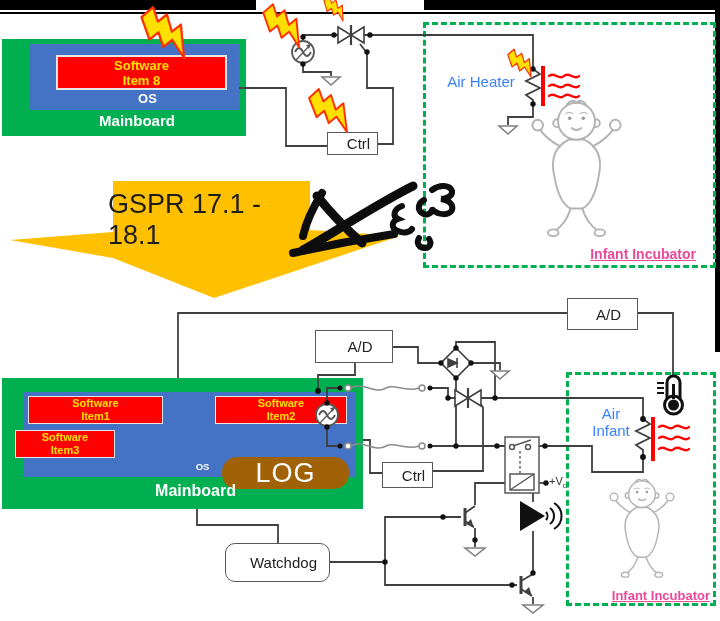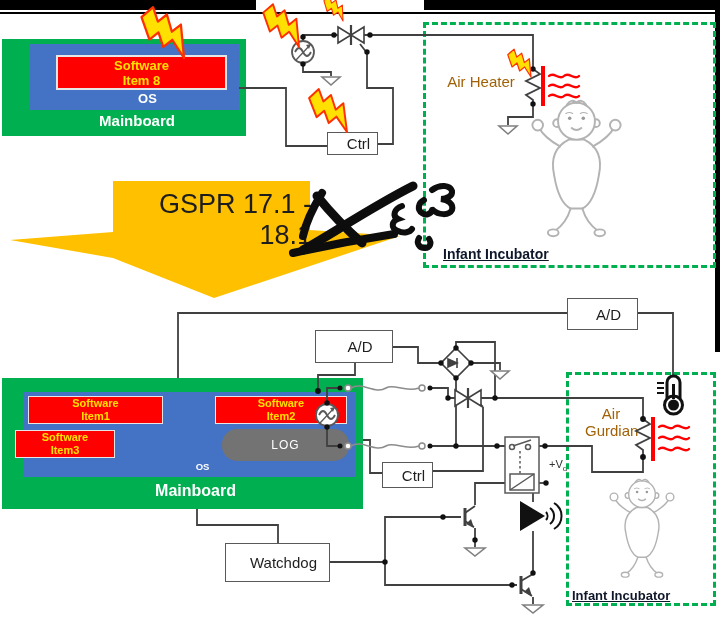--- a/index.html
+++ b/index.html
@@ -9,25 +9,25 @@
   .layer{position:absolute;left:0;top:0;width:720px;height:621px;}
   .z0{z-index:0}.z1{z-index:1}.z2{z-index:2;pointer-events:none}
   .wbox{background:#fff;border:1.6px solid #595959;display:flex;align-items:center;
         justify-content:center;color:#1f1f1f;padding-left:12px;}
   .green{background:#00B050;}
   .blue{background:#4472C4;}
   .redbox{background:#FF0000;border:2px solid #e6e6e6;display:flex;flex-direction:column;
           align-items:center;justify-content:center;color:#FFE100;font-weight:bold;text-align:center;}
   .wlabel{color:#fff;font-weight:bold;text-align:center;padding-left:26px;}
   .inc{border:3px dashed #00B050;}
-  .inclabel{color:#0f172a;font-weight:bold;text-decoration:underline;text-align:left;}
-  .heatlabel{color:#a16207;text-align:center;}
-  .gspr{color:#1d1d1d;text-align:right;font-size:27px;line-height:31px;}
-  .logbox{background:#737373;border-radius:15px;color:#fff;display:flex;align-items:center;
-          justify-content:center;font-size:12px;letter-spacing:1px;}
+  .inclabel{color:#ec4899;font-weight:bold;text-decoration:underline;text-align:right;}
+  .heatlabel{color:#3b82f6;text-align:center;}
+  .gspr{color:#1d1d1d;text-align:left;font-size:27px;line-height:31px;}
+  .logbox{background:#a16207;border-radius:15px;color:#fff;display:flex;align-items:center;
+          justify-content:center;font-size:27px;letter-spacing:1px;margin-top:28px;}
   .vdd{color:#333;font-size:11px;}
   .vdd sub{font-size:8px;}
 </style>
 </head>
 <body>
 
 <div class="canvas">
 
   <svg class="layer z0" width="720" height="621" viewBox="0 0 720 621">
     <rect x="0" y="0" width="256" height="10" fill="#000"></rect>
@@ -74,29 +74,29 @@
       <span>Item3</span>
     </div>
     <div class="abs logbox" style="left:222px;top:429px;width:127px;height:32px;">LOG</div>
     <div class="abs wlabel" style="left:24px;top:461px;width:331px;height:13px;font-size:9.5px;">OS</div>
     <div class="abs wlabel" style="left:2px;top:482px;width:361px;height:22px;font-size:16px;">Mainboard</div>
 
     <div class="abs wbox" style="left:315px;top:330px;width:78px;height:33px;font-size:15px;">A/D</div>
     <div class="abs wbox" style="left:567px;top:298px;width:71px;height:32px;font-size:15px;">A/D</div>
 
     <div class="abs wbox" style="left:382px;top:462px;width:51px;height:26px;font-size:15px;">Ctrl</div>
-    <div class="abs wbox" style="left:225px;top:543px;width:105px;height:39px;font-size:15px;">Watchdog</div>
-
-    <div class="abs vdd" style="left:549px;top:458px;width:30px;height:13px;"><span>+V</span><sub>d</sub></div>
+    <div class="abs wbox" style="left:225px;top:543px;width:105px;height:39px;font-size:15px;border-radius:10px;">Watchdog</div>
+
+    <div class="abs vdd" style="left:549px;top:475px;width:30px;height:13px;"><span>+V</span><sub>d</sub></div>
 
     <div class="abs inc" style="left:566px;top:372px;width:150px;height:234px;"></div>
     <div class="abs inclabel" style="left:572px;top:588px;width:138px;height:15px;font-size:13px;">Infant Incubator</div>
     <div class="abs heatlabel" style="left:585px;top:405px;width:52px;height:36px;font-size:15px;line-height:17px;">
       <div>Air</div>
-      <div>Gurdian</div>
+      <div>Infant</div>
     </div>
   </div>
 
   <svg class="layer z2" width="720" height="621" viewBox="0 0 720 621">
     <defs>
       <path id="bolt" d="M14,0 L30,2 L22,16 L34,18 L24,34 L36,36 L12,62 L18,40 L6,38 L14,24 L2,22 Z"></path>
       <g id="baby" stroke="#b3b3b3" stroke-width="2" fill="none" stroke-linecap="round">
         <path d="M42,45 C28,52 23,64 27,82 C30,100 36,112 44,116 L56,116 C64,112 70,100 73,82 C77,64 72,52 58,45 Z" fill="#fff"></path>
         <path d="M33,52 C24,47 15,40 11,32"></path>
         <circle cx="10" cy="30" r="5.5" fill="#fff"></circle>

